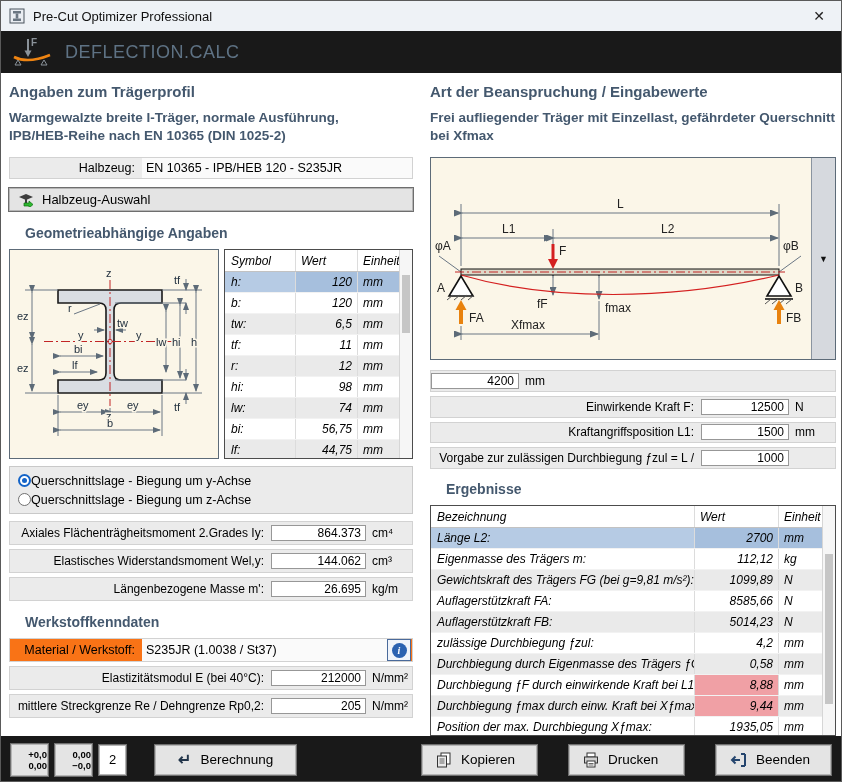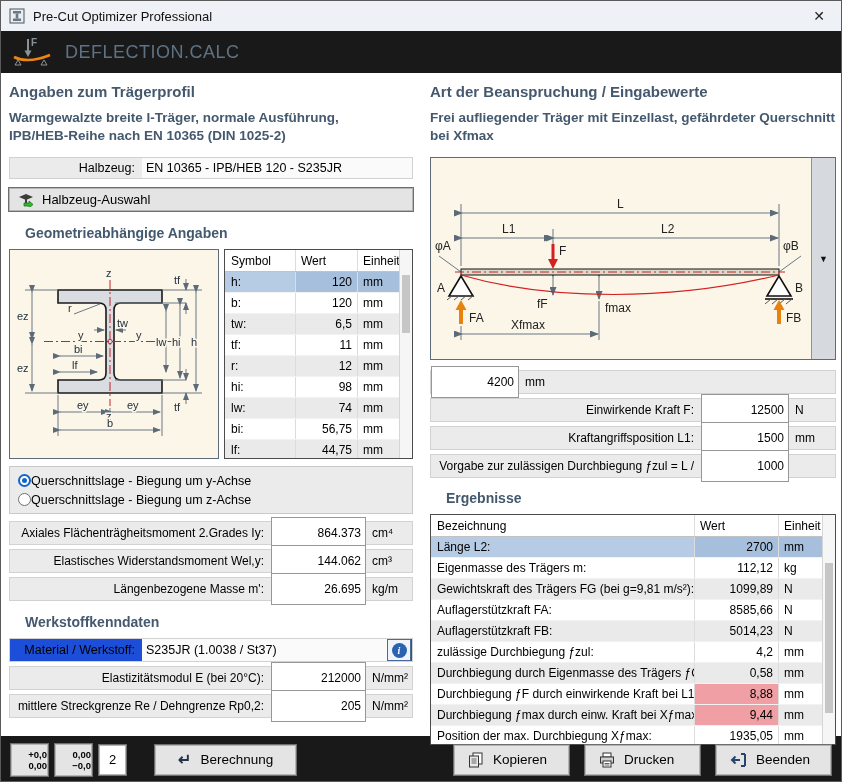--- a/index.html
+++ b/index.html
@@ -19,35 +19,35 @@
   .col { display:flex; flex-direction:column; }
   .col-left { width:404px; }
   .col-right { width:406px; }
   h1.sec { font-size:15px; font-weight:bold; color:#44586e; margin:0 0 9px 0; }
   h2.sec { font-size:14px; font-weight:bold; color:#44586e; margin:0 0 8px 16px; }
   p.desc { font-size:13.5px; line-height:18px; font-weight:bold; color:#44586e; margin:0 0 12px 0; }
 
   
   .bar-row { display:flex; align-items:center; background:#ebebeb; border:1px solid #d2d2d2; height:24px; font-size:12px; margin-bottom:4px; }
   .bar-row .lbl { flex:1; text-align:right; padding-right:7px; color:#000; white-space:nowrap; }
-  .bar-row input { width:95px; height:32px; border:1px solid #979797; background:#fff; text-align:right; padding:0 4px; font-size:12px; font-family:"Liberation Sans",sans-serif; }
+  .bar-row input { width:95px; height:16px; border:1px solid #979797; background:#fff; text-align:right; padding:0 4px; font-size:12px; font-family:"Liberation Sans",sans-serif; }
   .bar-row .unit { width:46px; padding-left:6px; font-size:12px; }
   .col-right .bar-row input { width:88px; }
 
   .halb-row { display:flex; align-items:center; background:#ebebeb; border:1px solid #d2d2d2; height:22px; font-size:12.5px; margin-bottom:9px; }
   .halb-row .lbl { width:132px; text-align:right; padding-right:7px; }
   .halb-row .val { flex:1; background:#fafafa; height:100%; display:flex; align-items:center; padding-left:4px; }
 
   .btn { background:#e4e4e4; border:1px solid #b5b5b5; outline:1px solid #6e6e6e; display:flex; align-items:center; font-size:13px; color:#000; cursor:default; }
   .btn-halb { height:23px; padding:0 8px; gap:7px; margin-bottom:14px; }
 
   
   .geo-wrap { display:flex; gap:5px; margin-bottom:7px; }
   .diagram-box { width:210px; height:210px; background:#fbf6e8; border:1px solid #5d6b78; }
-  .tbl { border:1px solid #4c4c4c; background:#fff; display:flex; font-size:12px; }
+  .tbl { border:1px solid #4c4c4c; background:#fff; display:flex; font-size:12px;font-style:italic; }
   .tbl-main { flex:1; overflow:hidden; }
   .thead { display:flex; align-items:center; height:22px; background:#fff; border-bottom:1px solid #c2c2c2; }
   .trow { display:flex; align-items:center; height:21px; border-bottom:1px solid #f2f2f2; background:#fff; }
   .trow.alt { background:#eaeaea; }
   .trow.sel { background:#b6cbe4; }
   .trow.sel .c2, .trow.sel .c3 { background:#a6bfdd; }
   .c1 { flex:1; padding-left:6px; overflow:hidden; white-space:nowrap; align-self:stretch; display:flex; align-items:center; }
   .c2 { width:62px; text-align:right; padding-right:5px; border-left:1px solid #dcdcdc; align-self:stretch; display:flex; align-items:center; justify-content:flex-end; }
   .c3 { width:42px; padding-left:5px; border-left:1px solid #dcdcdc; align-self:stretch; display:flex; align-items:center; }
   .c2.alert { background:#f0a0a5; }
@@ -55,42 +55,42 @@
   .vscroll { width:13px; border-left:1px solid #d6d6d6; background:#f6f6f6; position:relative; }
   .vscroll .thumb { position:absolute; left:2px; right:2px; background:#c6c6c6; }
 
   
   .radio-panel { background:#ebebeb; border:1px solid #c9c9c9; padding:4px 8px; margin-bottom:7px; }
   .radio-row { display:flex; align-items:center; gap:0; height:19px; font-size:12.5px; }
   .rdot { width:13px; height:13px; border-radius:50%; background:#fff; border:1px solid #707070; position:relative; flex:none; }
   .rdot.on { border:2px solid #1464c8; }
   .rdot.on::after { content:""; position:absolute; left:2px; top:2px; width:5px; height:5px; border-radius:50%; background:#1464c8; }
 
-  .mat-row { display:flex; align-items:center; background:#1d4ed8; border:1px solid #d2d2d2; height:24px; font-size:12.5px; margin-bottom:4px; }
+  .mat-row { display:flex; align-items:center; background:#f97316; border:1px solid #d2d2d2; height:24px; font-size:12.5px; margin-bottom:4px; }
   .mat-row .lbl { width:132px; text-align:right; padding-right:7px; }
   .mat-row .val { flex:1; background:#fafafa; height:100%; display:flex; align-items:center; padding-left:4px; }
   .info-btn { width:24px; height:22px; border:1px solid #4a6a9a; background:#f0f4fa; display:flex; align-items:center; justify-content:center; margin-right:1px; }
   .info-circle { width:15px; height:15px; border-radius:50%; background:#2b62b0; color:#fff; font-size:10px; font-style:italic; font-weight:bold; font-family:"Liberation Serif",serif; display:flex; align-items:center; justify-content:center; }
 
   
   .beam-box { height:203px; border:1px solid #5d6b78; display:flex; margin-bottom:10px; }
   .beam-canvas { flex:1; background:#fbf6e8; }
   .beam-drop { width:24px; background:#d6d9de; border-left:1px solid #8a94a0; display:flex; align-items:center; justify-content:center; font-size:9px; color:#111; cursor:default; }
 
   .res-tbl { height:231px; }
   .res-tbl .c2 { width:84px; }
   .res-tbl .c3 { width:44px; }
 
   
   .footer { height:47px; background:#191919; display:flex; align-items:center; padding:0 10px; gap:7px; }
   .mini-btn { width:37px; height:32px; flex-direction:column; justify-content:center; align-items:flex-end; font-size:9.5px; font-weight:bold; line-height:11px; }
   .dec-input { width:27px; height:30px; border:1px solid #b5b5b5; outline:1px solid #6e6e6e; text-align:center; font-size:13px; font-family:"Liberation Sans",sans-serif; }
   .btn-calc { height:30px; padding:0 22px; gap:9px; margin-left:22px; font-size:13.5px; }
   .enter-glyph { font-size:16px; font-weight:bold; color:#22354a; }
-  .footer .right { margin-left:auto; display:flex; gap:16px; }
+  .footer .right { margin-left:auto; display:flex; gap:32px; }
   .btn-foot { height:30px; width:115px; padding:0 13px; gap:9px; font-size:13.5px; }
 
   svg text { font-family:"Liberation Sans", sans-serif; }
   .dimtxt { font-size:11px; fill:#1c2b3a; paint-order:stroke; stroke:#fbf6e8; stroke-width:3px; }
   .beamtxt { font-size:12px; fill:#222; paint-order:stroke; stroke:#fbf6e8; stroke-width:3px; }
 </style>
 </head>
 <body>
 
 <div class="window">
@@ -299,21 +299,21 @@
 
       <h2 class="sec">Werkstoffkenndaten</h2>
       <div class="mat-row">
         <span class="lbl">Material / Werkstoff:</span>
         <span class="val">S235JR  (1.0038 / St37)</span>
         <span class="info-btn">
           <span class="info-circle">i</span>
         </span>
       </div>
       <div class="bar-row">
-        <span class="lbl">Elastizitätsmodul E (bei 20°C):</span>
+        <span class="lbl">Elastizitätsmodul E (bei 40°C):</span>
         <input value="212000" style="">
         <span class="unit">N/mm²</span>
       </div>
       <div class="bar-row">
         <span class="lbl">mittlere Streckgrenze Re / Dehngrenze Rp0,2:</span>
         <input value="205" style="">
         <span class="unit">N/mm²</span>
       </div>
     </div>
 

